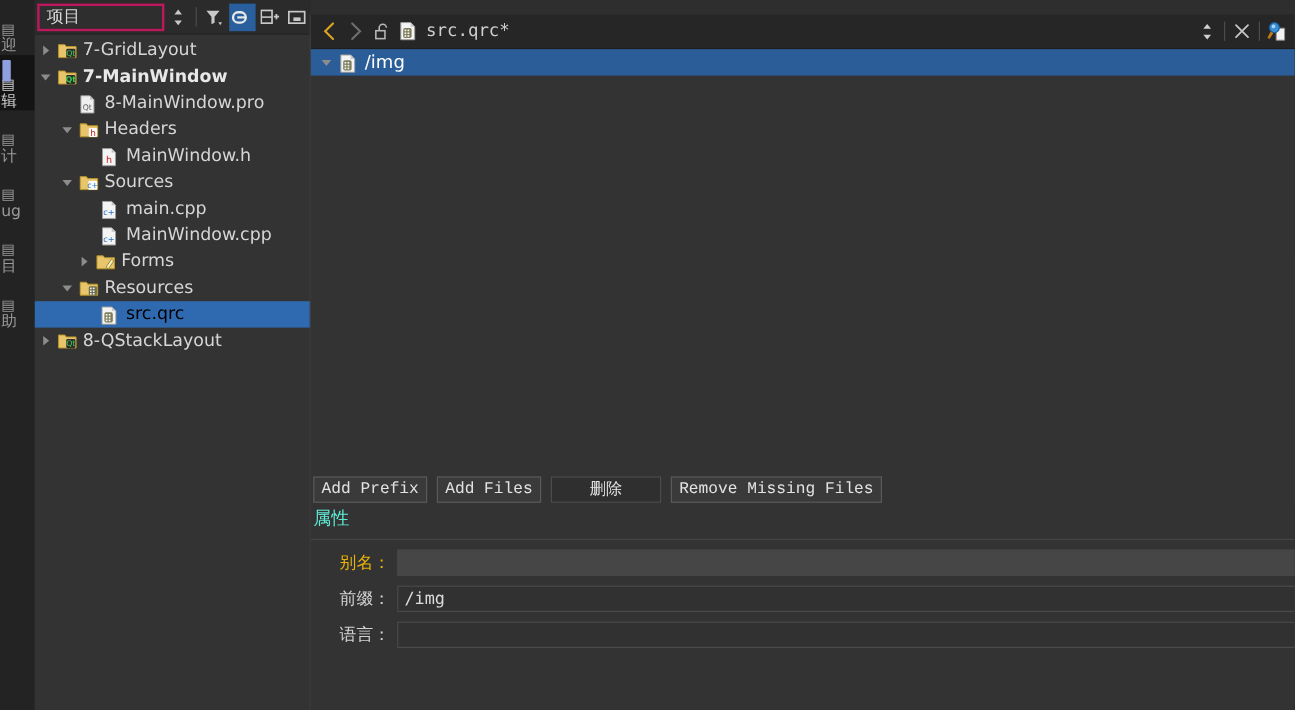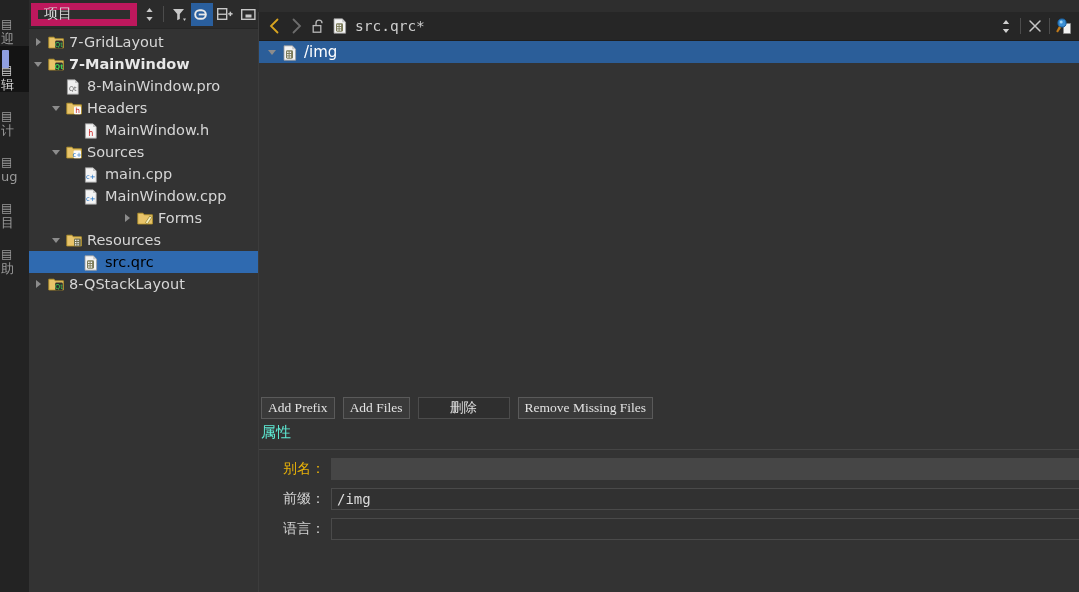--- a/index.html
+++ b/index.html
@@ -40,21 +40,21 @@
   .leftpanel {
     position: absolute; left: 29px; top: 0; width: 230px; height: 592px;
     background: #333333;
   }
   .panelhead {
     height: 29px; background: #2b2b2b; display: flex; align-items: center;
     border-bottom: 1px solid #262626;
   }
   .combo {
     margin-left: 2px; width: 110px; height: 23px; background: #2e2e2e;
-    border: 7px solid #be185d; display: flex; align-items: center;
+    border: 2px solid #be185d; display: flex; align-items: center;
     padding-left: 6px; color: #d8d8d8; font-size: 14px;
   }
   .tb { width: 23px; height: 23px; display: flex; align-items: center;
         justify-content: center; margin-left: 1px; }
   .tb.sel { background: #2a5f9e; }
   .tb svg { display: block; }
   .vsep { width: 1px; height: 16px; background: #4c4c4c; margin: 0 3px; }
 
   .tree { position: relative; padding-top: 2px; }
   .trow {
@@ -109,21 +109,21 @@
   .hlbox .lbl { font-size: 15px; color: #d6d6d6; margin-left: 5px; }
 
   
   .btnrow {
     position: absolute; left: 0; top: 385px; display: flex; gap: 8px;
     padding-left: 2px;
   }
   .btn {
     height: 22px; border: 1px solid #5a5a5a; background: #3a3a3a;
     color: #e2e2e2; font-size: 13.5px;
-    font-family: Liberation Serif, serif;
+    font-family: Liberation Mono, monospace;
     display: flex; align-items: center; justify-content: center;
     padding: 0 6px;
   }
   .btn.dim { background: #2f2f2f; border-color: #4c4c4c; min-width: 92px; }
   .proptitle {
     position: absolute; left: 2px; top: 411px; font-size: 15px; color: #5eead4;
   }
   .sepline {
     position: absolute; left: 0; right: 0; top: 437px; height: 1px;
     background: #454545;
@@ -282,21 +282,21 @@
         </div>
         <div class="trow" style="padding-left: 40px;">
           <span class="arrow"></span>
           <span class="ico" style="margin-left: 3px;"><svg width="14" height="16" viewBox="0 0 14 16">
               <path d="M1.4 0.8 L9 0.8 L12.3 4.1 L12.3 15.2 L1.4 15.2 Z" fill="#f4f4f4" stroke="#9a9a9a" stroke-width="0.8"></path>
               <path d="M9 0.8 L9 4.1 L12.3 4.1 Z" fill="#c4c4c4"></path>
               <text x="6.8" y="12.4" font-size="6.8" fill="#1a6fc4" text-anchor="middle" font-family="DejaVu Sans">c+</text>
             </svg></span>
           <span>MainWindow.cpp</span>
         </div>
-        <div class="trow" style="padding-left: 36px; justify-content: center;">
+        <div class="trow" style="padding-left: 36px;">
           <span class="arrow closed"></span>
           <span class="ico" style="margin-left: 3px;"><svg width="17" height="15" viewBox="0 0 17 15">
               <path d="M0.8 2.2 L6 2.2 L7.2 3.8 L15.4 3.8 L15.4 13 L0.8 13 Z" fill="#e8c46a" stroke="#b89628" stroke-width="0.8"></path>
               <path d="M8.4 11.6 L12.8 5 L14.8 6.4 L10.4 13 Z" fill="#f6f0c0" stroke="#8c7a28" stroke-width="0.7"></path>
             </svg></span>
           <span>Forms</span>
         </div>
         <div class="trow" style="padding-left: 22px;">
           <span class="arrow open"></span>
           <span class="ico" style="margin-left: 3px;"><svg width="17" height="15" viewBox="0 0 17 15">

